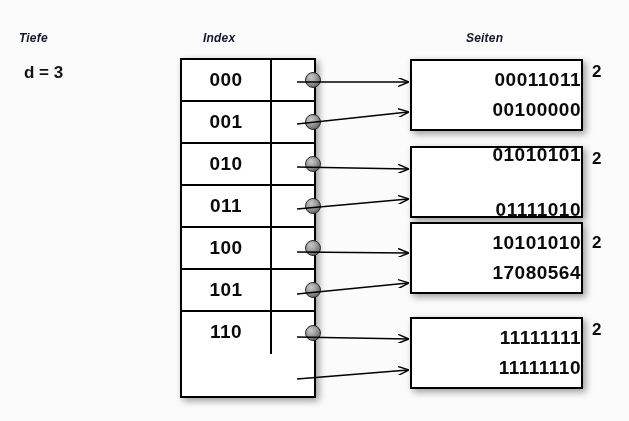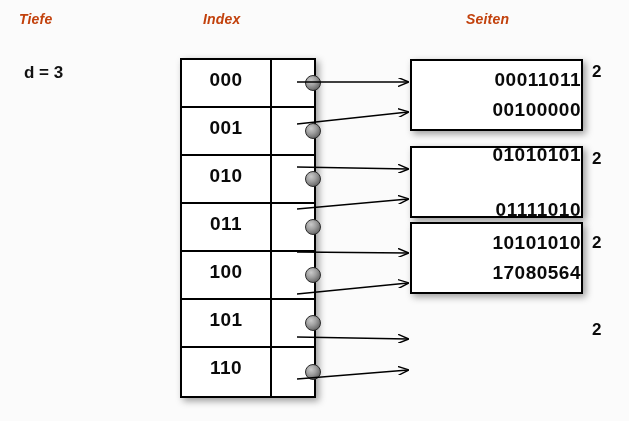--- a/index.html
+++ b/index.html
@@ -15,24 +15,25 @@
     overflow: hidden;
     font-family: "Liberation Sans", sans-serif;
     -webkit-font-smoothing: antialiased;
   }
 
   
   .hdr {
     position: absolute;
     font-style: italic;
     font-weight: 700;
-    font-size: 14px;
-    color: #c2410c;
+    font-size: 12px;
+    color: #0f172a;
     white-space: nowrap;
     letter-spacing: 0.2px;
+    margin-top: 20px;
   }
   #hdr-tiefe  { left: 19px;  top: 11px; }
   #hdr-index  { left: 203px; top: 11px; }
   #hdr-seiten { left: 466px; top: 11px; }
 
   .depth-label {
     position: absolute;
     left: 24px;
     top: 63px;
     font-size: 17px;
@@ -48,21 +49,21 @@
     top: 58px;
     width: 136px;
     height: 340px;
     background: #ffffff;
     border: 2px solid #000000;
     box-sizing: border-box;
     box-shadow: 3px 3px 7px rgba(0,0,0,0.38);
   }
   .idx-row {
     position: relative;
-    height: 48px;
+    height: 42px;
     box-sizing: border-box;
     border-bottom: 2px solid #000000;
     display: flex;
     align-items: center;
     gap: 24px;
   }
   .idx-row:last-child { border-bottom: none; }
   .idx-key {
     width: 90px;
     box-sizing: border-box;
@@ -218,15 +219,19 @@
     <div class="page-line">01111010</div>
   </div>
   <div class="page-count" style="top:149px;">2</div>
 
   <div class="page-box" style="top:222px;">
     <div class="page-line">10101010</div>
     <div class="page-line">17080564</div>
   </div>
   <div class="page-count" style="top:233px;">2</div>
 
+  <div class="page-box" style="top:317px;">
+    <div class="page-line">11111111</div>
+    <div class="page-line">11111110</div>
+  </div>
   <div class="page-count" style="top:320px;">2</div>
 
 </div>
 
 </body></html>

